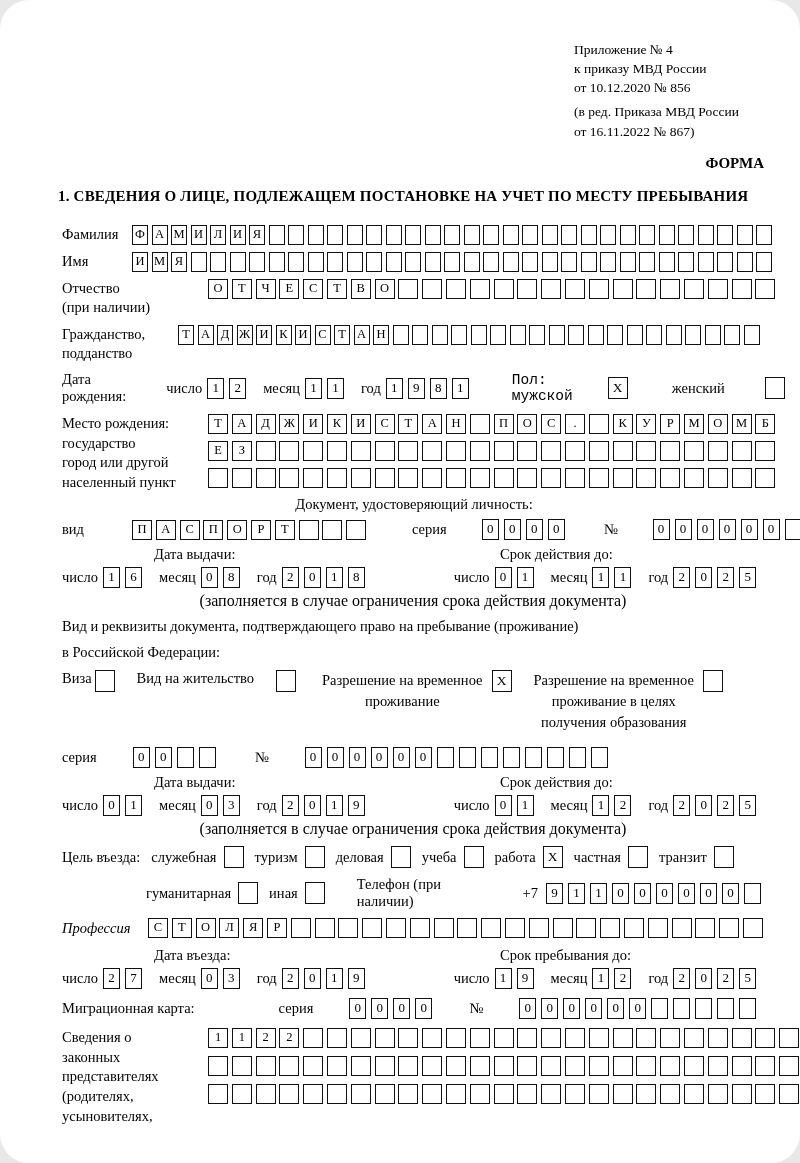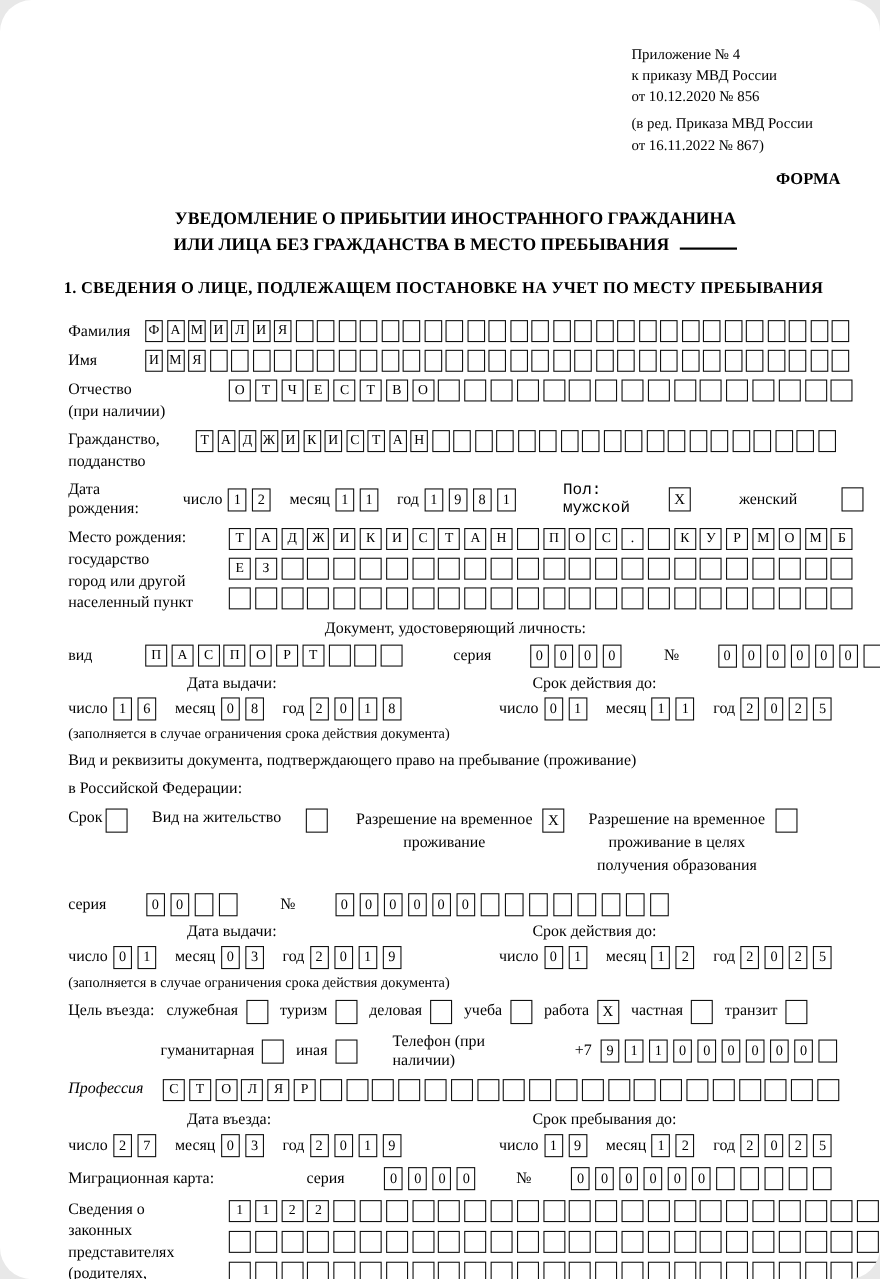--- a/index.html
+++ b/index.html
@@ -29,24 +29,24 @@
   .flabel.w116{width:116px;}
   .flabel.w146{width:146px;}
   .flabel span{display:block;line-height:1.35;}
   .hdr-block{margin-left:auto;width:192px;font-size:13.5px;line-height:1.42;}
   .hdr-gap{height:5px;}
   .forma{text-align:right;font-weight:bold;font-size:15px;margin:14px 2px 16px 0;}
   .title{text-align:center;font-weight:bold;font-size:16px;line-height:1.45;margin-bottom:20px;}
   .blank{display:inline-block;width:52px;border-bottom:2px solid #000;height:13px;margin-left:10px;}
   .sect{font-weight:bold;font-size:15px;letter-spacing:.2px;margin:0 0 20px -4px;white-space:nowrap;}
   .center-bold{text-align:center;font-weight:normal;margin:2px 0 6px 0;}
-  .note{font-size:13px;text-align:left;margin:-2px 2px 8px 0;}
+  .note{font-size:16px;text-align:center;margin:-2px 2px 8px 0;}
   .dlabels{position:relative;height:19px;margin-bottom:2px;}
-  .dlabels .l1{position:absolute;left:108px;}
-  .dlabels .l2{position:absolute;left:422px;}
+  .dlabels .l1{position:absolute;left:92px;}
+  .dlabels .l2{position:absolute;left:438px;}
   .drow{display:flex;align-items:center;margin-bottom:6px;gap:28px;}
   .dgrp{display:flex;align-items:center;}
   .dgrp .lbl{margin-right:5px;}
   .dgrp .lbl.m{margin-left:12px;}
   .gap64{margin-left:56px;}
   .introline{margin-bottom:9px;}
   .optrow{display:flex;align-items:flex-start;margin:2px 0 14px 0;}
   .opt{display:flex;align-items:flex-start;}
   .opt .cb{margin-left:9px;}
   .optlines{text-align:center;line-height:1.45;}
@@ -63,24 +63,20 @@
     <div>Приложение № 4</div>
     <div>к приказу МВД России</div>
     <div>от 10.12.2020 № 856</div>
     <div class="hdr-gap"></div>
     <div>(в ред. Приказа МВД России</div>
     <div>от 16.11.2022 № 867)</div>
   </div>
 
   <div class="forma">ФОРМА</div>
 
-  <div class="title">
-    <div>УВЕДОМЛЕНИЕ О ПРИБЫТИИ ИНОСТРАННОГО ГРАЖДАНИНА</div>
-    <div><span>ИЛИ ЛИЦА БЕЗ ГРАЖДАНСТВА В МЕСТО ПРЕБЫВАНИЯ</span><span class="blank"></span></div>
-  </div>
 
   <div class="sect">1. СВЕДЕНИЯ О ЛИЦЕ, ПОДЛЕЖАЩЕМ ПОСТАНОВКЕ НА УЧЕТ ПО МЕСТУ ПРЕБЫВАНИЯ</div>
 
   <div class="frow">
     <div class="flabel">Фамилия</div>
     <div class="cells">
         <span class="cell">Ф</span>
         <span class="cell">А</span>
         <span class="cell">М</span>
         <span class="cell">И</span>
@@ -425,21 +421,21 @@
         </div>
     </div>
   </div>
   <div class="note">(заполняется в случае ограничения срока действия документа)</div>
 
   <div class="introline">Вид и реквизиты документа, подтверждающего право на пребывание (проживание)</div>
   <div class="introline">в Российской Федерации:</div>
 
   <div class="optrow">
     <div class="opt">
-      <span>Срок</span>
+      <span>Виза</span>
       <span class="cb" style="margin-left:3px;"></span>
     </div>
     <div class="opt" style="margin-left:22px;">
       <span>Вид на жительство</span>
       <span class="cb" style="margin-left:22px;"></span>
     </div>
     <div class="opt" style="margin-left:26px;">
       <div class="optlines">
         <div>Разрешение на временное</div>
         <div>проживание</div>

